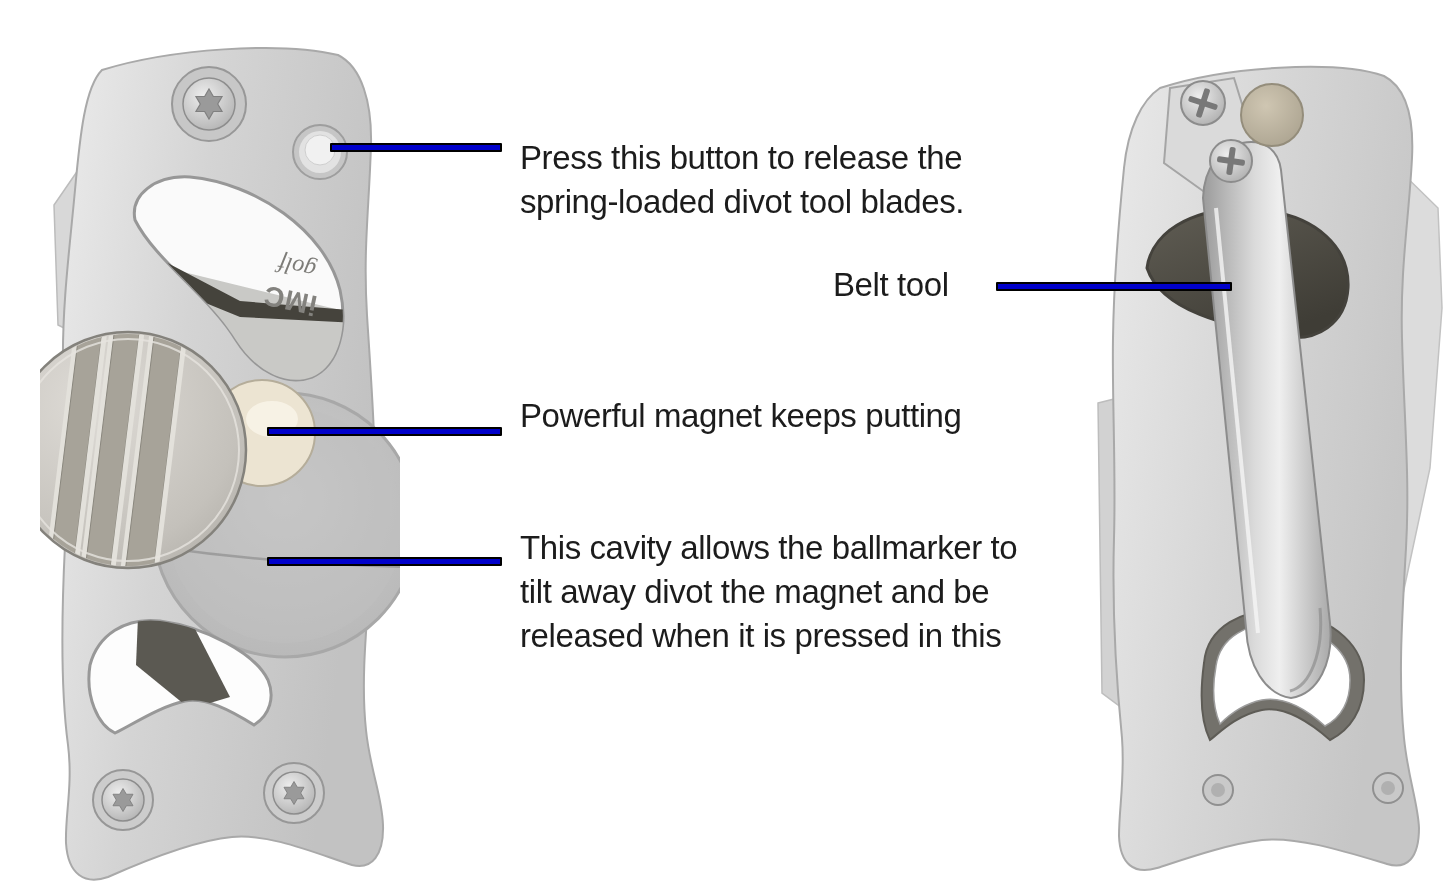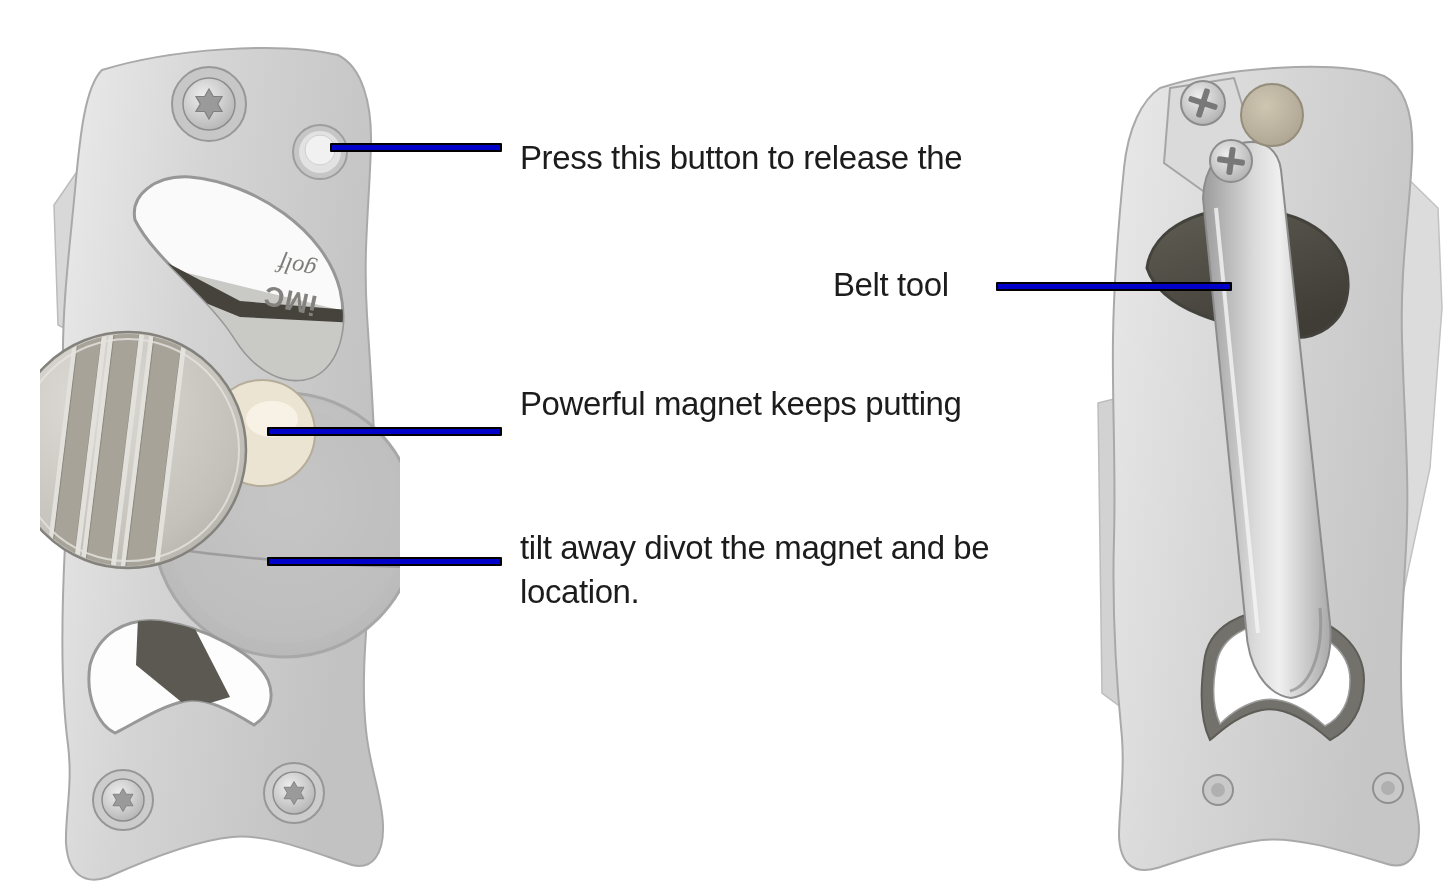--- a/index.html
+++ b/index.html
@@ -265,28 +265,30 @@
     </g>
   </svg>
 
   <div class="leader" style="left:330px;top:143px;width:168px;"></div>
   <div class="leader" style="left:996px;top:282px;width:232px;"></div>
   <div class="leader" style="left:267px;top:427px;width:231px;"></div>
   <div class="leader" style="left:267px;top:557px;width:231px;"></div>
 
   <div class="note" style="left:520px;top:98px;margin-top:38px;">
     <div>Press this button to release the</div>
+    <div>spring-loaded divot tool blades.</div>
   </div>
 
   <div class="note" style="left:833px;top:263px;">
     <div>Belt tool</div>
   </div>
 
-  <div class="note" style="left:520px;top:382px;">
+  <div class="note" style="left:520px;top:394px;">
     <div>Powerful magnet keeps putting</div>
   </div>
 
   <div class="note" style="left:520px;top:526px;">
+    <div>This cavity allows the ballmarker to</div>
     <div>tilt away divot the magnet and be</div>
-    <div>location.</div>
+    <div>released when it is pressed in this</div>
   </div>
 
 </div>
 
 </body></html>

